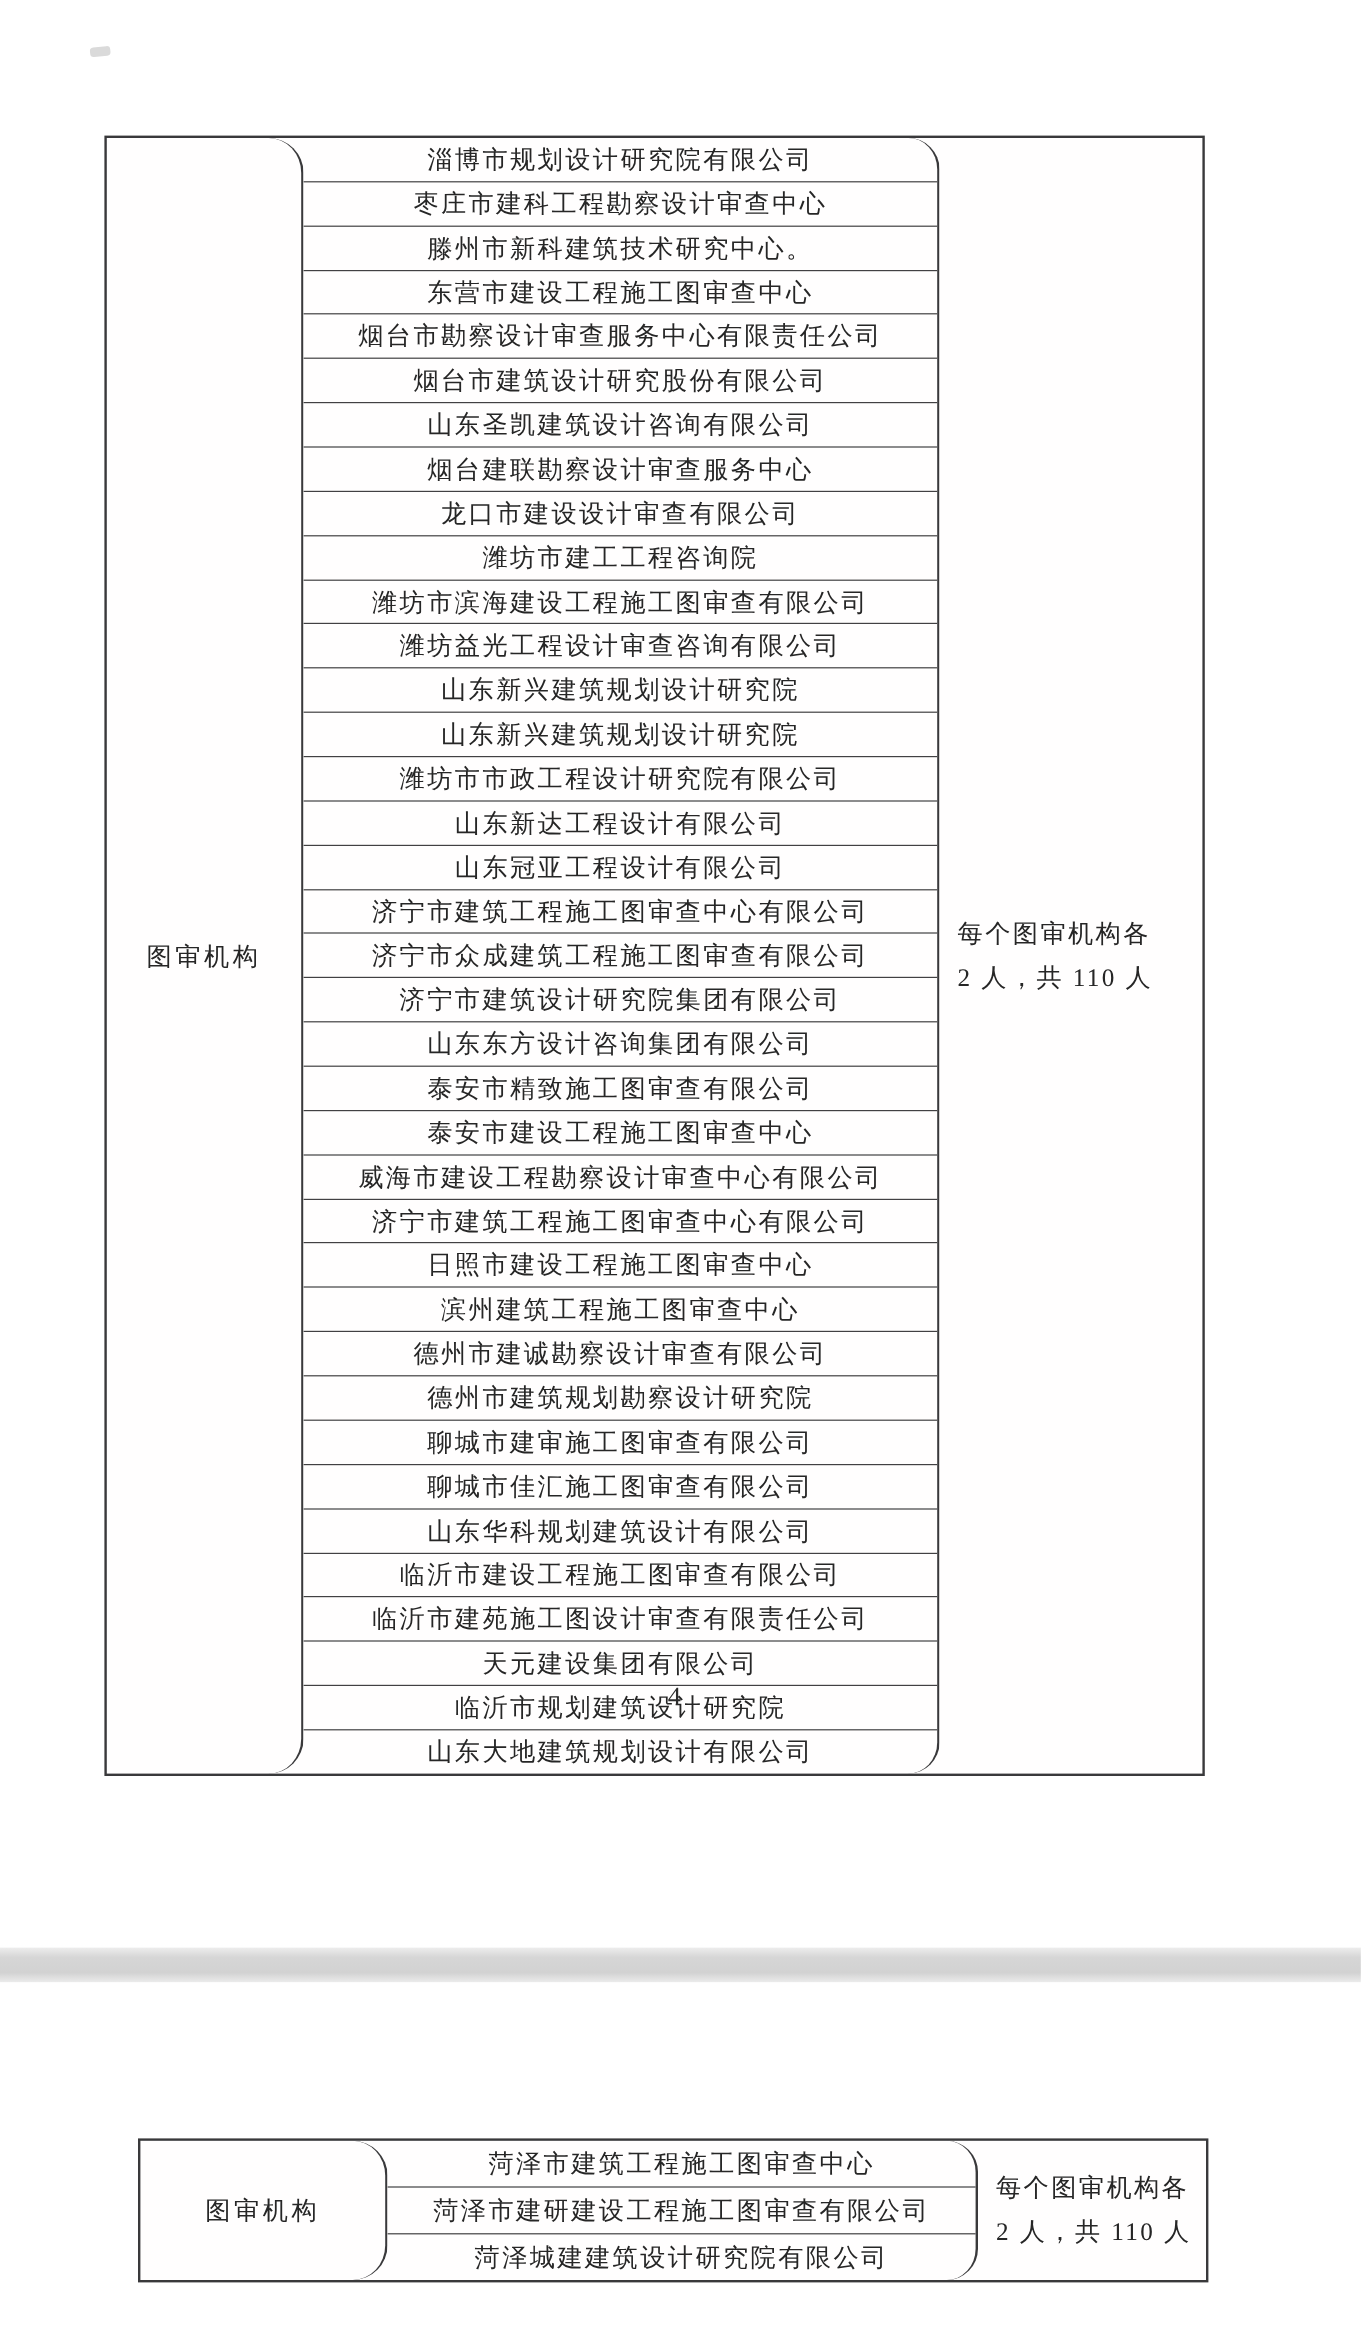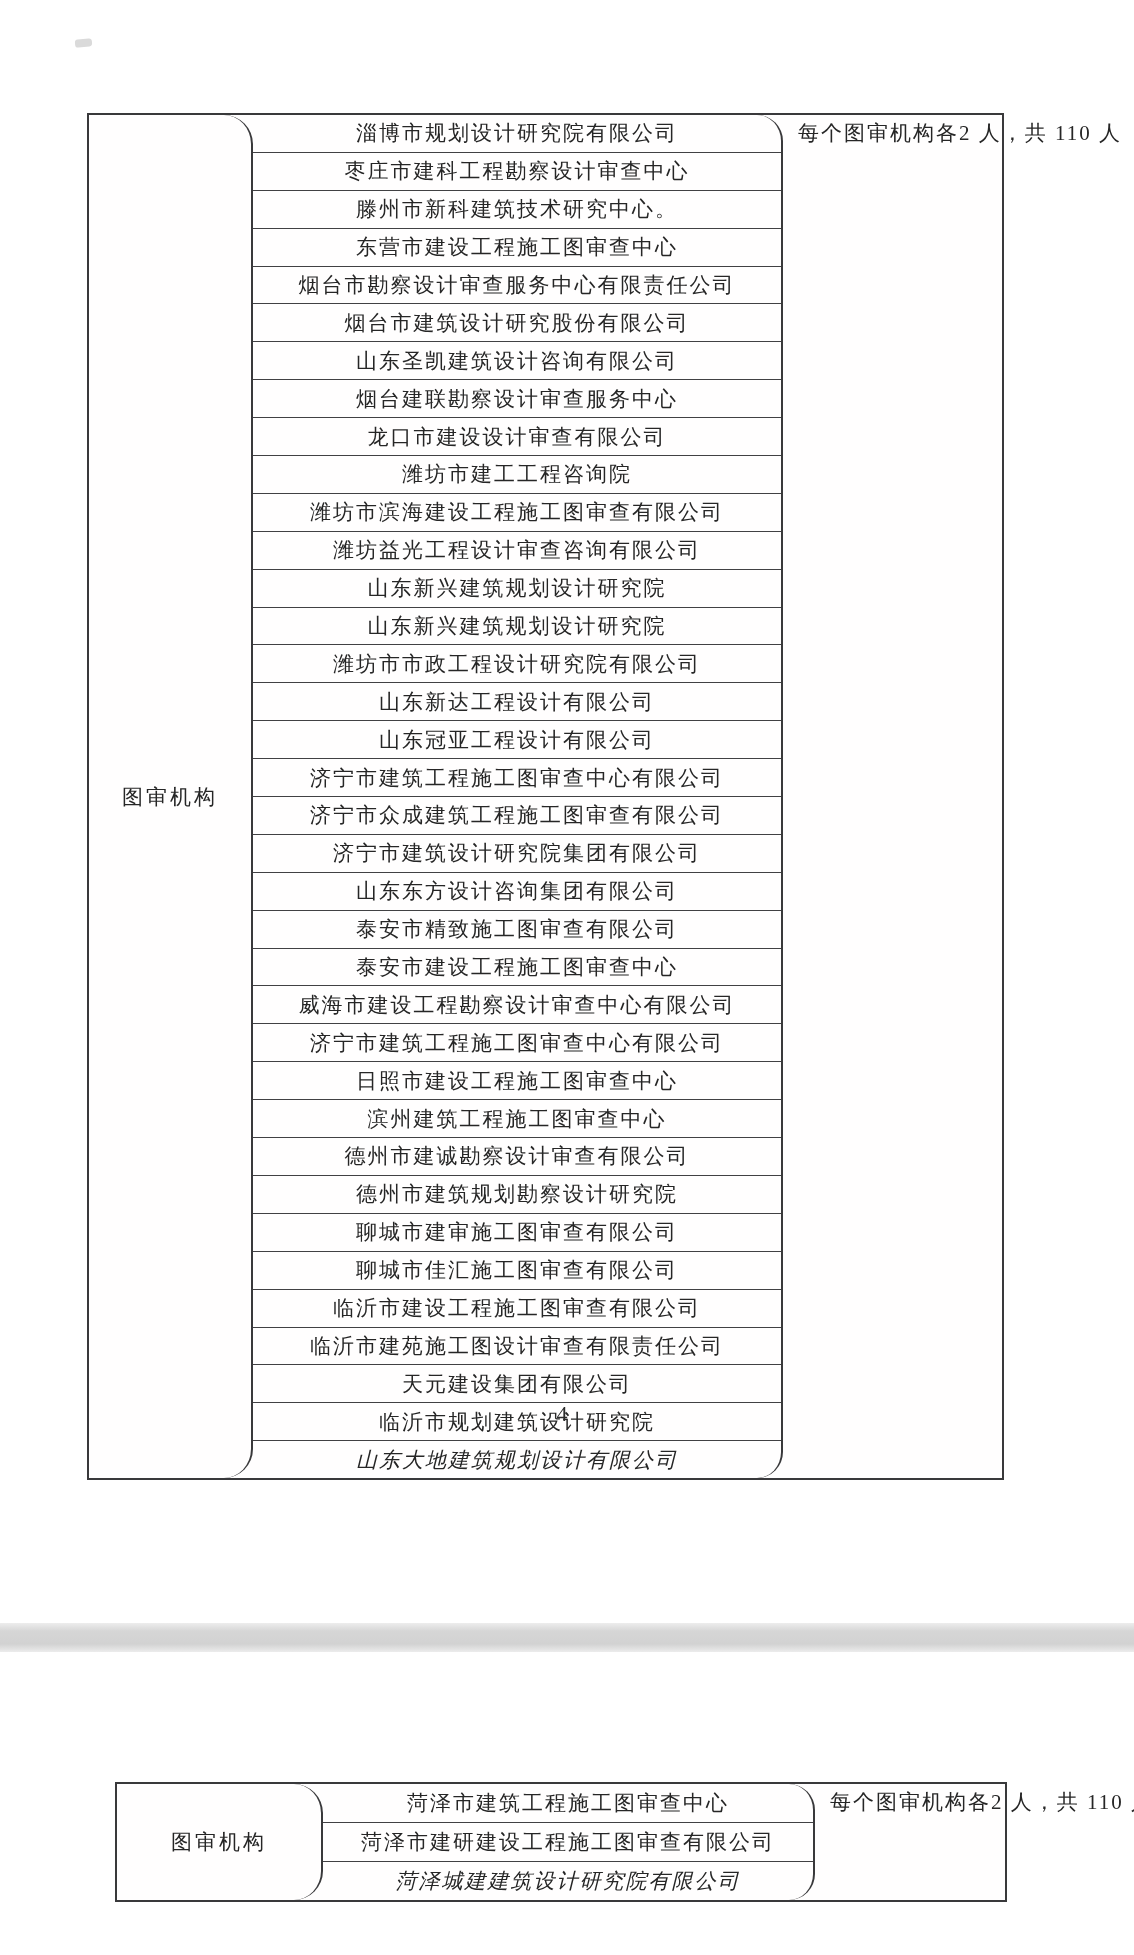--- a/index.html
+++ b/index.html
@@ -28,24 +28,24 @@
   }
   #table-1 .col-label { width: 164px; }
   #table-2 .col-label { width: 206px; }
 
   .col-names { flex: 1; display: flex; flex-direction: column; border-right: 2px solid #39393b; border-radius: 26px; }
   .name-row {
     flex: 1; display: flex; align-items: center; justify-content: center;
     border-bottom: 1.5px solid #414143;
     font-size: 21px; letter-spacing: 2px; white-space: nowrap;
   }
-  .name-row:last-child { border-bottom: none; font-style: italic; }
+  .name-row:last-child { border-bottom: none; }
 
   .col-quota {
-    display: flex; flex-direction: row; justify-content: space-between;
+    display: flex; flex-direction: column; justify-content: center;
     padding-left: 15px; font-size: 21px; letter-spacing: 2px;
     line-height: 37px; white-space: nowrap;
   }
   #table-1 .col-quota { width: 219px; }
   #table-2 .col-quota { width: 190px; }
 
   .page-number {
     position: absolute; left: 0; top: 1401px; width: 1124px;
     text-align: center; font-size: 22px; color: #2c2c2c;
   }
@@ -93,20 +93,21 @@
       <div class="name-row">泰安市精致施工图审查有限公司</div>
       <div class="name-row">泰安市建设工程施工图审查中心</div>
       <div class="name-row">威海市建设工程勘察设计审查中心有限公司</div>
       <div class="name-row">济宁市建筑工程施工图审查中心有限公司</div>
       <div class="name-row">日照市建设工程施工图审查中心</div>
       <div class="name-row">滨州建筑工程施工图审查中心</div>
       <div class="name-row">德州市建诚勘察设计审查有限公司</div>
       <div class="name-row">德州市建筑规划勘察设计研究院</div>
       <div class="name-row">聊城市建审施工图审查有限公司</div>
       <div class="name-row">聊城市佳汇施工图审查有限公司</div>
+      <div class="name-row">山东华科规划建筑设计有限公司</div>
       <div class="name-row">临沂市建设工程施工图审查有限公司</div>
       <div class="name-row">临沂市建苑施工图设计审查有限责任公司</div>
       <div class="name-row">天元建设集团有限公司</div>
       <div class="name-row">临沂市规划建筑设计研究院</div>
       <div class="name-row">山东大地建筑规划设计有限公司</div>
     </div>
     <div class="col-quota">
       <span>每个图审机构各</span>
       <span>2 人，共 110 人</span>
     </div>

